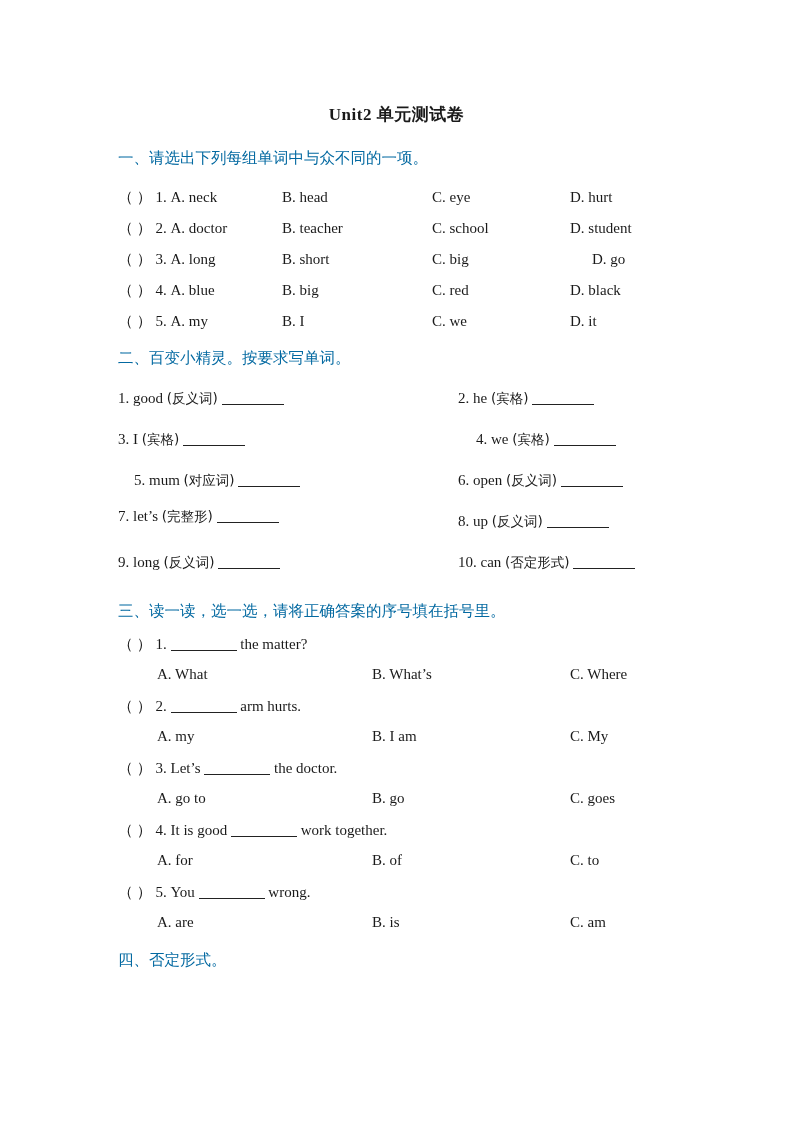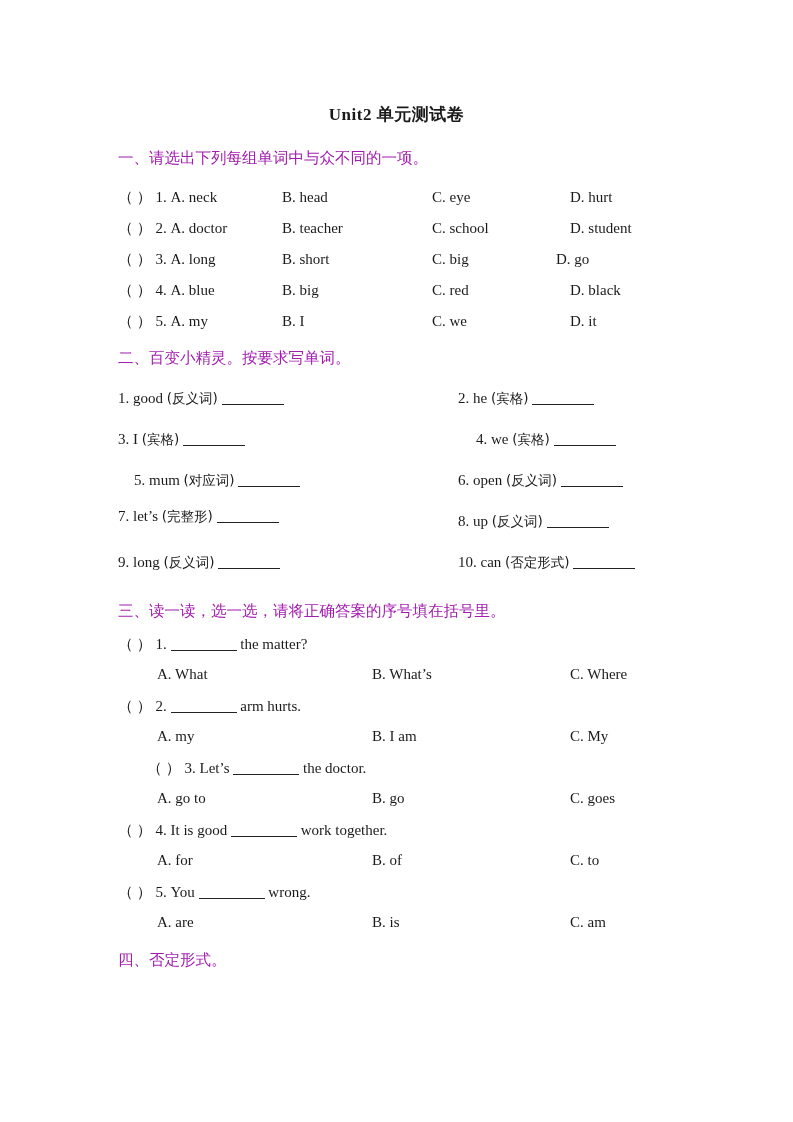--- a/index.html
+++ b/index.html
@@ -33,21 +33,21 @@
     font-weight: bold;
     letter-spacing: 0.5px;
   }
 
   
   .section-heading {
     position: absolute;
     left: 118px;
     font-size: 15.5px;
     font-family: "DejaVu Sans", "Liberation Sans", sans-serif;
-    color: #a21caf;
+    color: #0369a1;
     white-space: nowrap;
   }
 
   
   .cell {
     position: absolute;
     font-size: 15px;
     white-space: nowrap;
     line-height: 1;
   }
@@ -98,21 +98,21 @@
   <div class="cell mix" style="left:432px; top:221px;">C. school</div>
   <div class="cell mix" style="left:570px; top:221px;">D. student</div>
 
   <div class="cell mix" style="left:118px; top:252px;">
     <span>（  ）</span>
     <span>3.</span>
     <span>A. long</span>
   </div>
   <div class="cell mix" style="left:282px; top:252px;">B. short</div>
   <div class="cell mix" style="left:432px; top:252px;">C. big</div>
-  <div class="cell mix" style="left:556px; top:252px;">D. go</div>
+  <div class="cell mix" style="left:592px; top:252px;">D. go</div>
 
   <div class="cell mix" style="left:118px; top:283px;">
     <span>（  ）</span>
     <span>4.</span>
     <span>A. blue</span>
   </div>
   <div class="cell mix" style="left:282px; top:283px;">B. big</div>
   <div class="cell mix" style="left:432px; top:283px;">C. red</div>
   <div class="cell mix" style="left:570px; top:283px;">D. black</div>
 
@@ -209,21 +209,21 @@
     <span>（  ）</span>
     <span>2.</span>
     <span></span>
     <span class="blank b-mid"></span>
     <span>arm hurts.</span>
   </div>
   <div class="cell mix" style="left:157px; top:729px;">A. my</div>
   <div class="cell mix" style="left:372px; top:729px;">B. I am</div>
   <div class="cell mix" style="left:570px; top:729px;">C. My</div>
 
-  <div class="cell mix" style="left:118px; top:760px;margin-left:29px;">
+  <div class="cell mix" style="left:118px; top:760px;">
     <span>（  ）</span>
     <span>3.</span>
     <span>Let’s</span>
     <span class="blank b-mid"></span>
     <span>the doctor.</span>
   </div>
   <div class="cell mix" style="left:157px; top:791px;">A. go to</div>
   <div class="cell mix" style="left:372px; top:791px;">B. go</div>
   <div class="cell mix" style="left:570px; top:791px;">C. goes</div>
 

